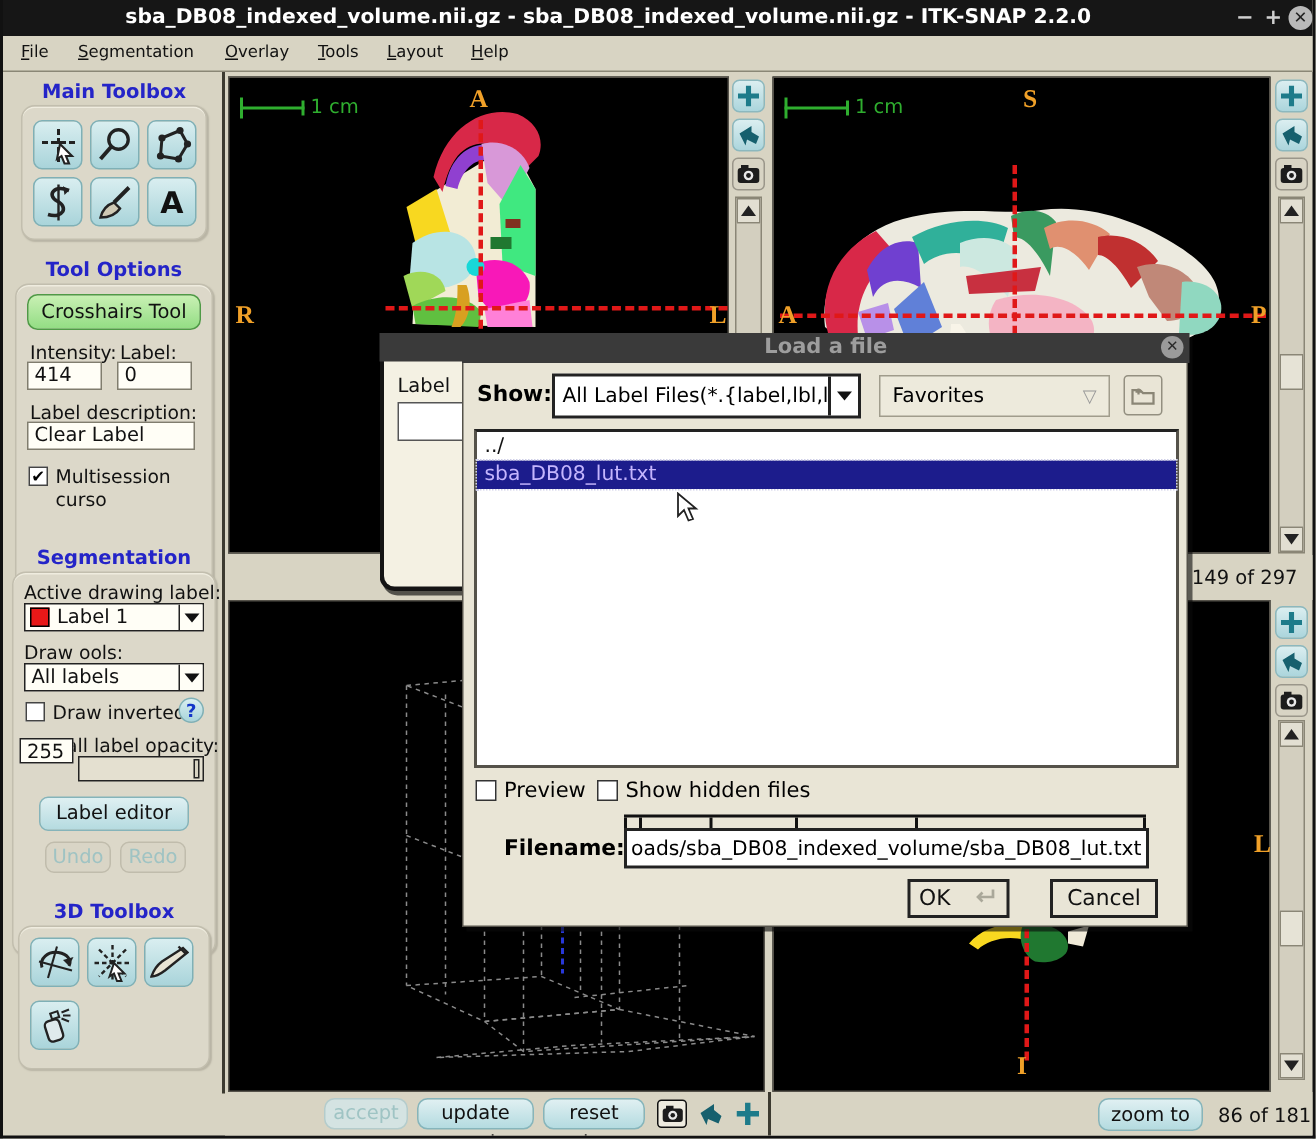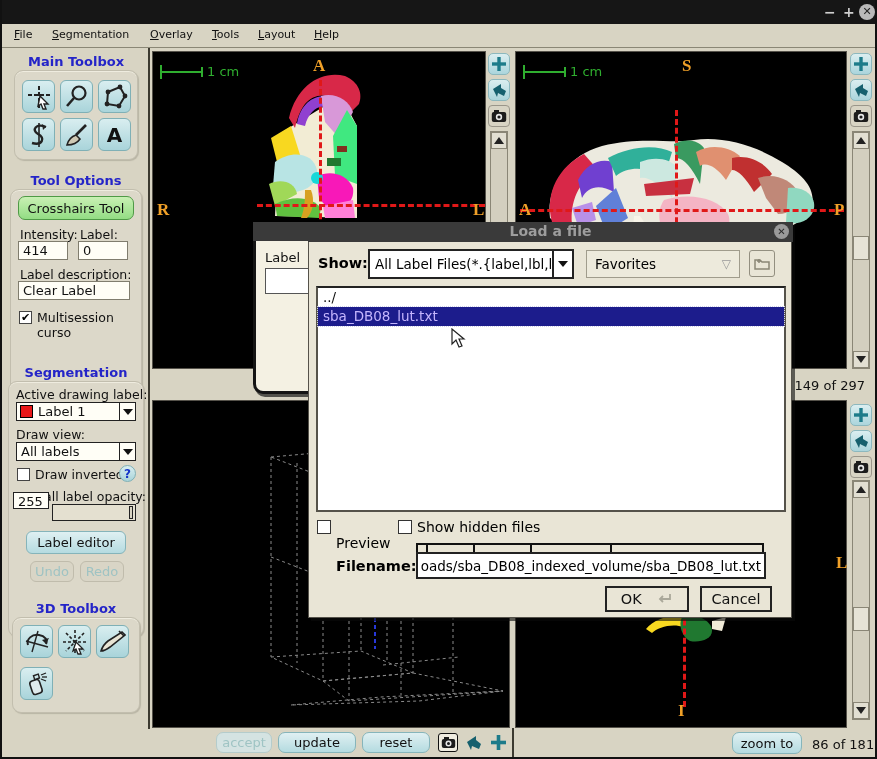--- a/index.html
+++ b/index.html
@@ -71,20 +71,21 @@
   .okbtn{position:absolute;background:#e9e5d6;border:2px solid #222;font-size:14.5px;color:#111;text-align:center;padding-top:3px;}
   .ticks{position:absolute;border-top:2px solid #111;}
   .tick{position:absolute;top:0;width:2px;height:8px;background:#111;}
 </style>
 </head>
 <body>
 
 <div id="win">
 
   <div class="titlebar">
+    <span class="ttl">sba_DB08_indexed_volume.nii.gz - sba_DB08_indexed_volume.nii.gz - ITK-SNAP 2.2.0</span>
     <span class="wbtn" style="left:822px;">−</span>
     <span class="wbtn" style="left:841px;">+</span>
     <span class="wclose" style="left:857px;">✕</span>
   </div>
 
   <div class="menubar">
     <span class="mi" style="left:8px;"><u>F</u><span>ile</span></span>
     <span class="mi" style="left:46px;"><u>S</u><span>egmentation</span></span>
     <span class="mi" style="left:144px;"><u>O</u><span>verlay</span></span>
     <span class="mi" style="left:206px;"><u>T</u><span>ools</span></span>
@@ -155,21 +156,21 @@
     <div class="hdr" style="top:317px;">Segmentation Options</div>
     <div class="grp" style="left:6px;top:333px;width:136px;height:256px;"></div>
     <span class="lbl" style="left:14px;top:339px;">Active drawing label:</span>
     <div class="dd" style="left:14px;top:354px;width:120px;height:19px;">
       <span class="swatch"></span>
       <span>Label 1</span>
       <span class="arrowbox">
           <span class="tri-d"></span>
         </span>
     </div>
-    <span class="lbl" style="left:14px;top:379px;">Draw view:</span>
+    <span class="lbl" style="left:14px;top:379px;">Draw ools:</span>
     <div class="dd" style="left:14px;top:394px;width:120px;height:19px;">
       <span style="padding-left:4px;">All labels</span>
       <span class="arrowbox">
           <span class="tri-d"></span>
         </span>
     </div>
     <span class="cb" style="left:15px;top:420px;"></span>
     <span class="lbl" style="left:33px;top:419px;">Draw inverted</span>
     <span class="qmark" style="left:117px;top:417px;">?</span>
     <span class="lbl" style="left:12px;top:441px;">Overall label opacity:</span>
@@ -487,39 +488,39 @@
           </g>
         </svg>
     </div>
 
     <div class="flist">
       <div class="frow">../</div>
       <div class="frow sel">sba_DB08_lut.txt</div>
     </div>
 
     <span class="dcheck" style="position:absolute;left:8px;top:297px;"></span>
-    <span style="position:absolute;left:27px;top:312px;font-size:14px;text-align:right;">Preview</span>
+    <span style="position:absolute;left:27px;top:296px;font-size:14px;text-align:right;">Preview</span>
     <span class="dcheck" style="position:absolute;left:89px;top:297px;"></span>
     <span style="position:absolute;left:108px;top:296px;font-size:14px;">Show hidden files</span>
 
     <div class="ticks" style="left:107px;top:320px;width:348px;height:9px;">
       <span class="tick" style="left:0;"></span>
         <span class="tick" style="left:10px;"></span>
       <span class="tick" style="left:57px;"></span>
         <span class="tick" style="left:114px;"></span>
       <span class="tick" style="left:194px;"></span>
         <span class="tick" style="left:346px;"></span>
     </div>
 
     <span style="position:absolute;left:27px;top:335px;font-weight:bold;font-size:14.5px;">Filename:</span>
     <div style="position:absolute;left:107px;top:329px;width:350px;height:27px;background:#fff;border:2px solid #222;overflow:hidden;">
       <span style="position:absolute;right:3px;top:4px;font-size:13.5px;white-space:nowrap;">oads/sba_DB08_indexed_volume/sba_DB08_lut.txt</span>
     </div>
 
-    <div class="okbtn" style="left:296px;top:363px;width:84px;height:26px;">
+    <div class="okbtn" style="left:296px;top:363px;width:68px;height:26px;">
       <span>OK</span>
       <svg width="17" height="12" style="margin-left:10px;vertical-align:-1px;">
           <path d="M14,1 L14,6 L4,6 M7,3 L4,6 L7,9" fill="none" stroke="#aaa89a" stroke-width="1.8"></path>
         </svg>
     </div>
     <div class="okbtn" style="left:391px;top:363px;width:72px;height:26px;">
       <span>Cancel</span>
     </div>
   </div>
 

